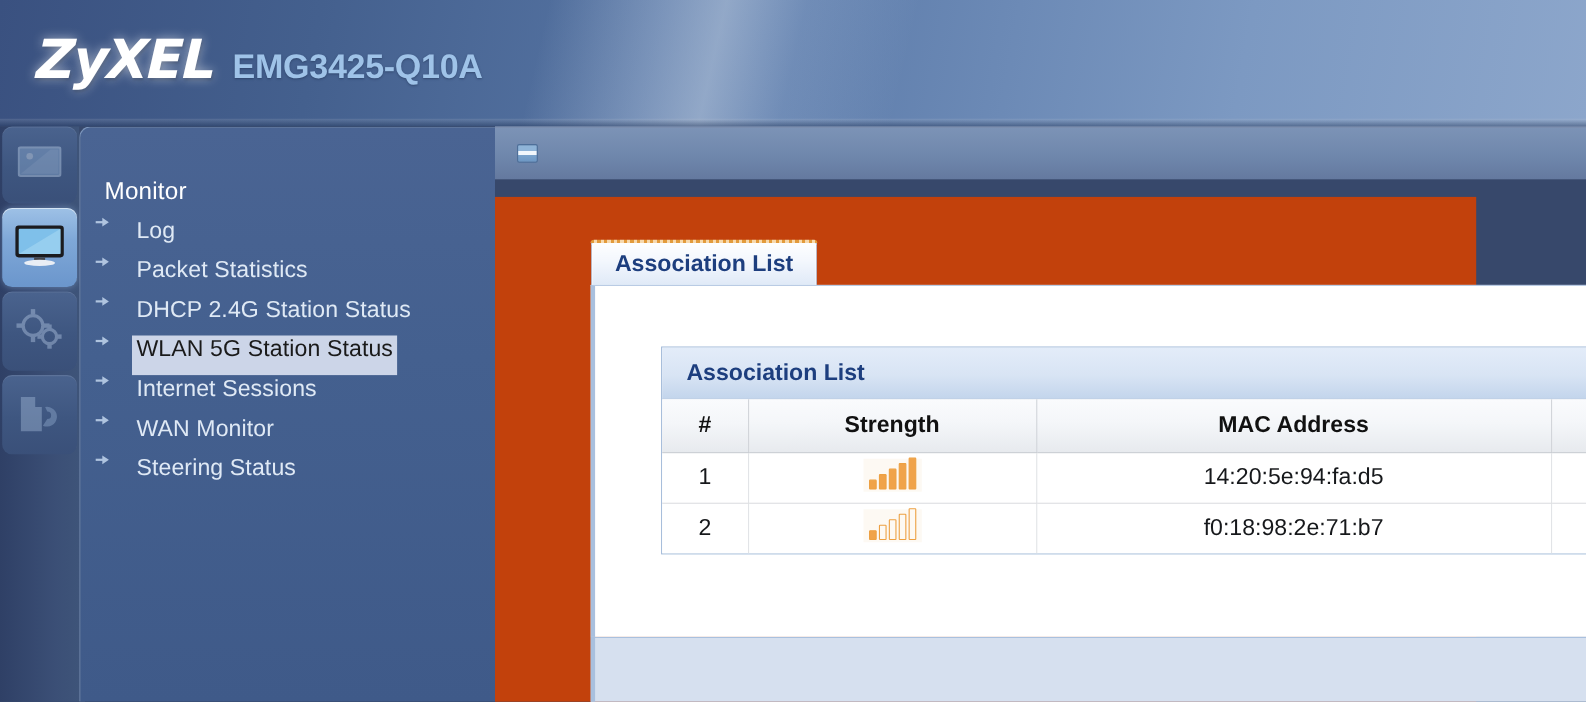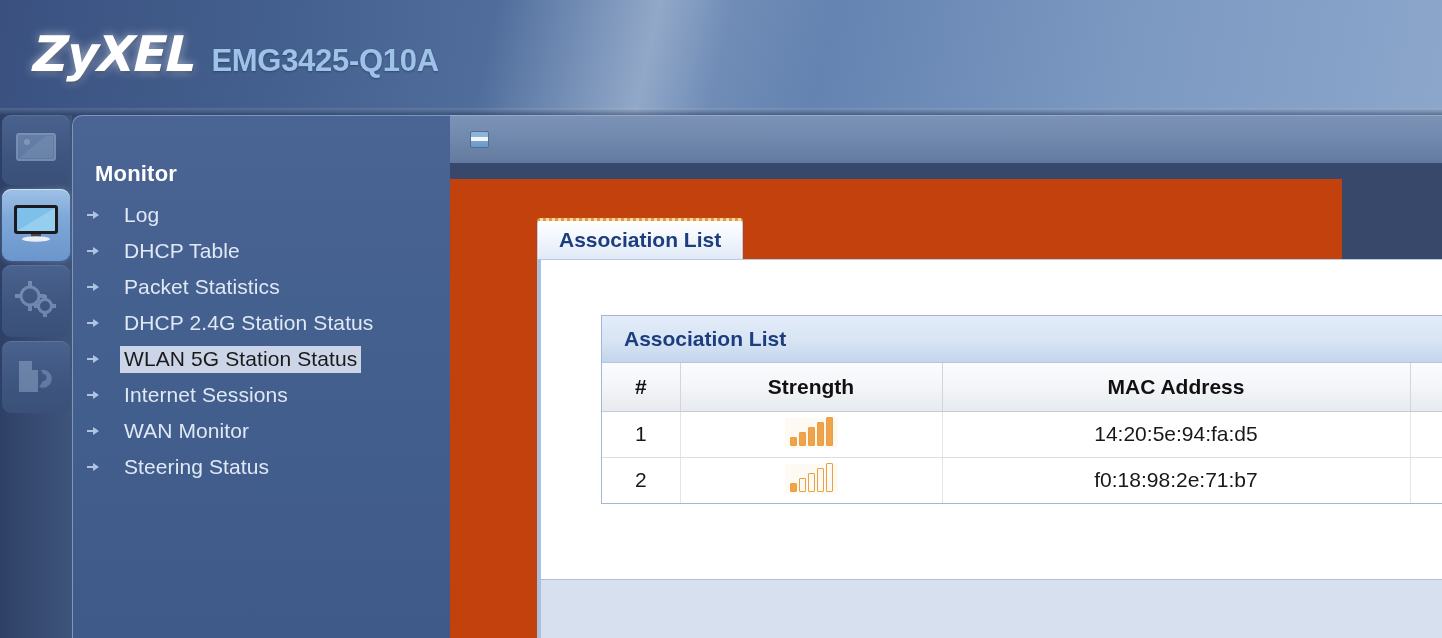--- a/index.html
+++ b/index.html
@@ -108,28 +108,27 @@
     left: 72px; top: 0;
     width: 378px; height: 523px;
     background: linear-gradient(180deg, #4a6493 0%, #44608f 40%, #3f5a89 100%);
     border-top: 1px solid #7d97bd;
     border-left: 1px solid #7d97bd;
     border-top-left-radius: 10px;
   }
   .sb-title {
     margin: 45px 0 0 22px;
     font-size: 22px;
-    font-weight: bold;
+    font-weight: normal;
     color: #ffffff;
     letter-spacing: 0.2px;
   }
   .sb-list { margin-top: 10px; list-style: none; }
   .sb-item {
     display: flex;
-    align-items: center;
     height: 36px;
     padding-left: 14px;
     cursor: pointer;
   }
   .sb-dart {
     flex: 0 0 auto;
     width: 14px; height: 10px;
     margin-right: 19px;
     position: relative;
     opacity: 0.92;
@@ -402,24 +401,20 @@
 
     <div class="sidebar">
       <div class="sb-title">Monitor</div>
       <ul class="sb-list">
 
         <li class="sb-item">
           <span class="sb-dart"></span>
           <span class="sb-label">Log</span>
         </li>
 
-        <li class="sb-item">
-          <span class="sb-dart"></span>
-          <span class="sb-label">DHCP Table</span>
-        </li>
 
         <li class="sb-item">
           <span class="sb-dart"></span>
           <span class="sb-label">Packet Statistics</span>
         </li>
 
         <li class="sb-item">
           <span class="sb-dart"></span>
           <span class="sb-label">DHCP 2.4G Station Status</span>
         </li>

